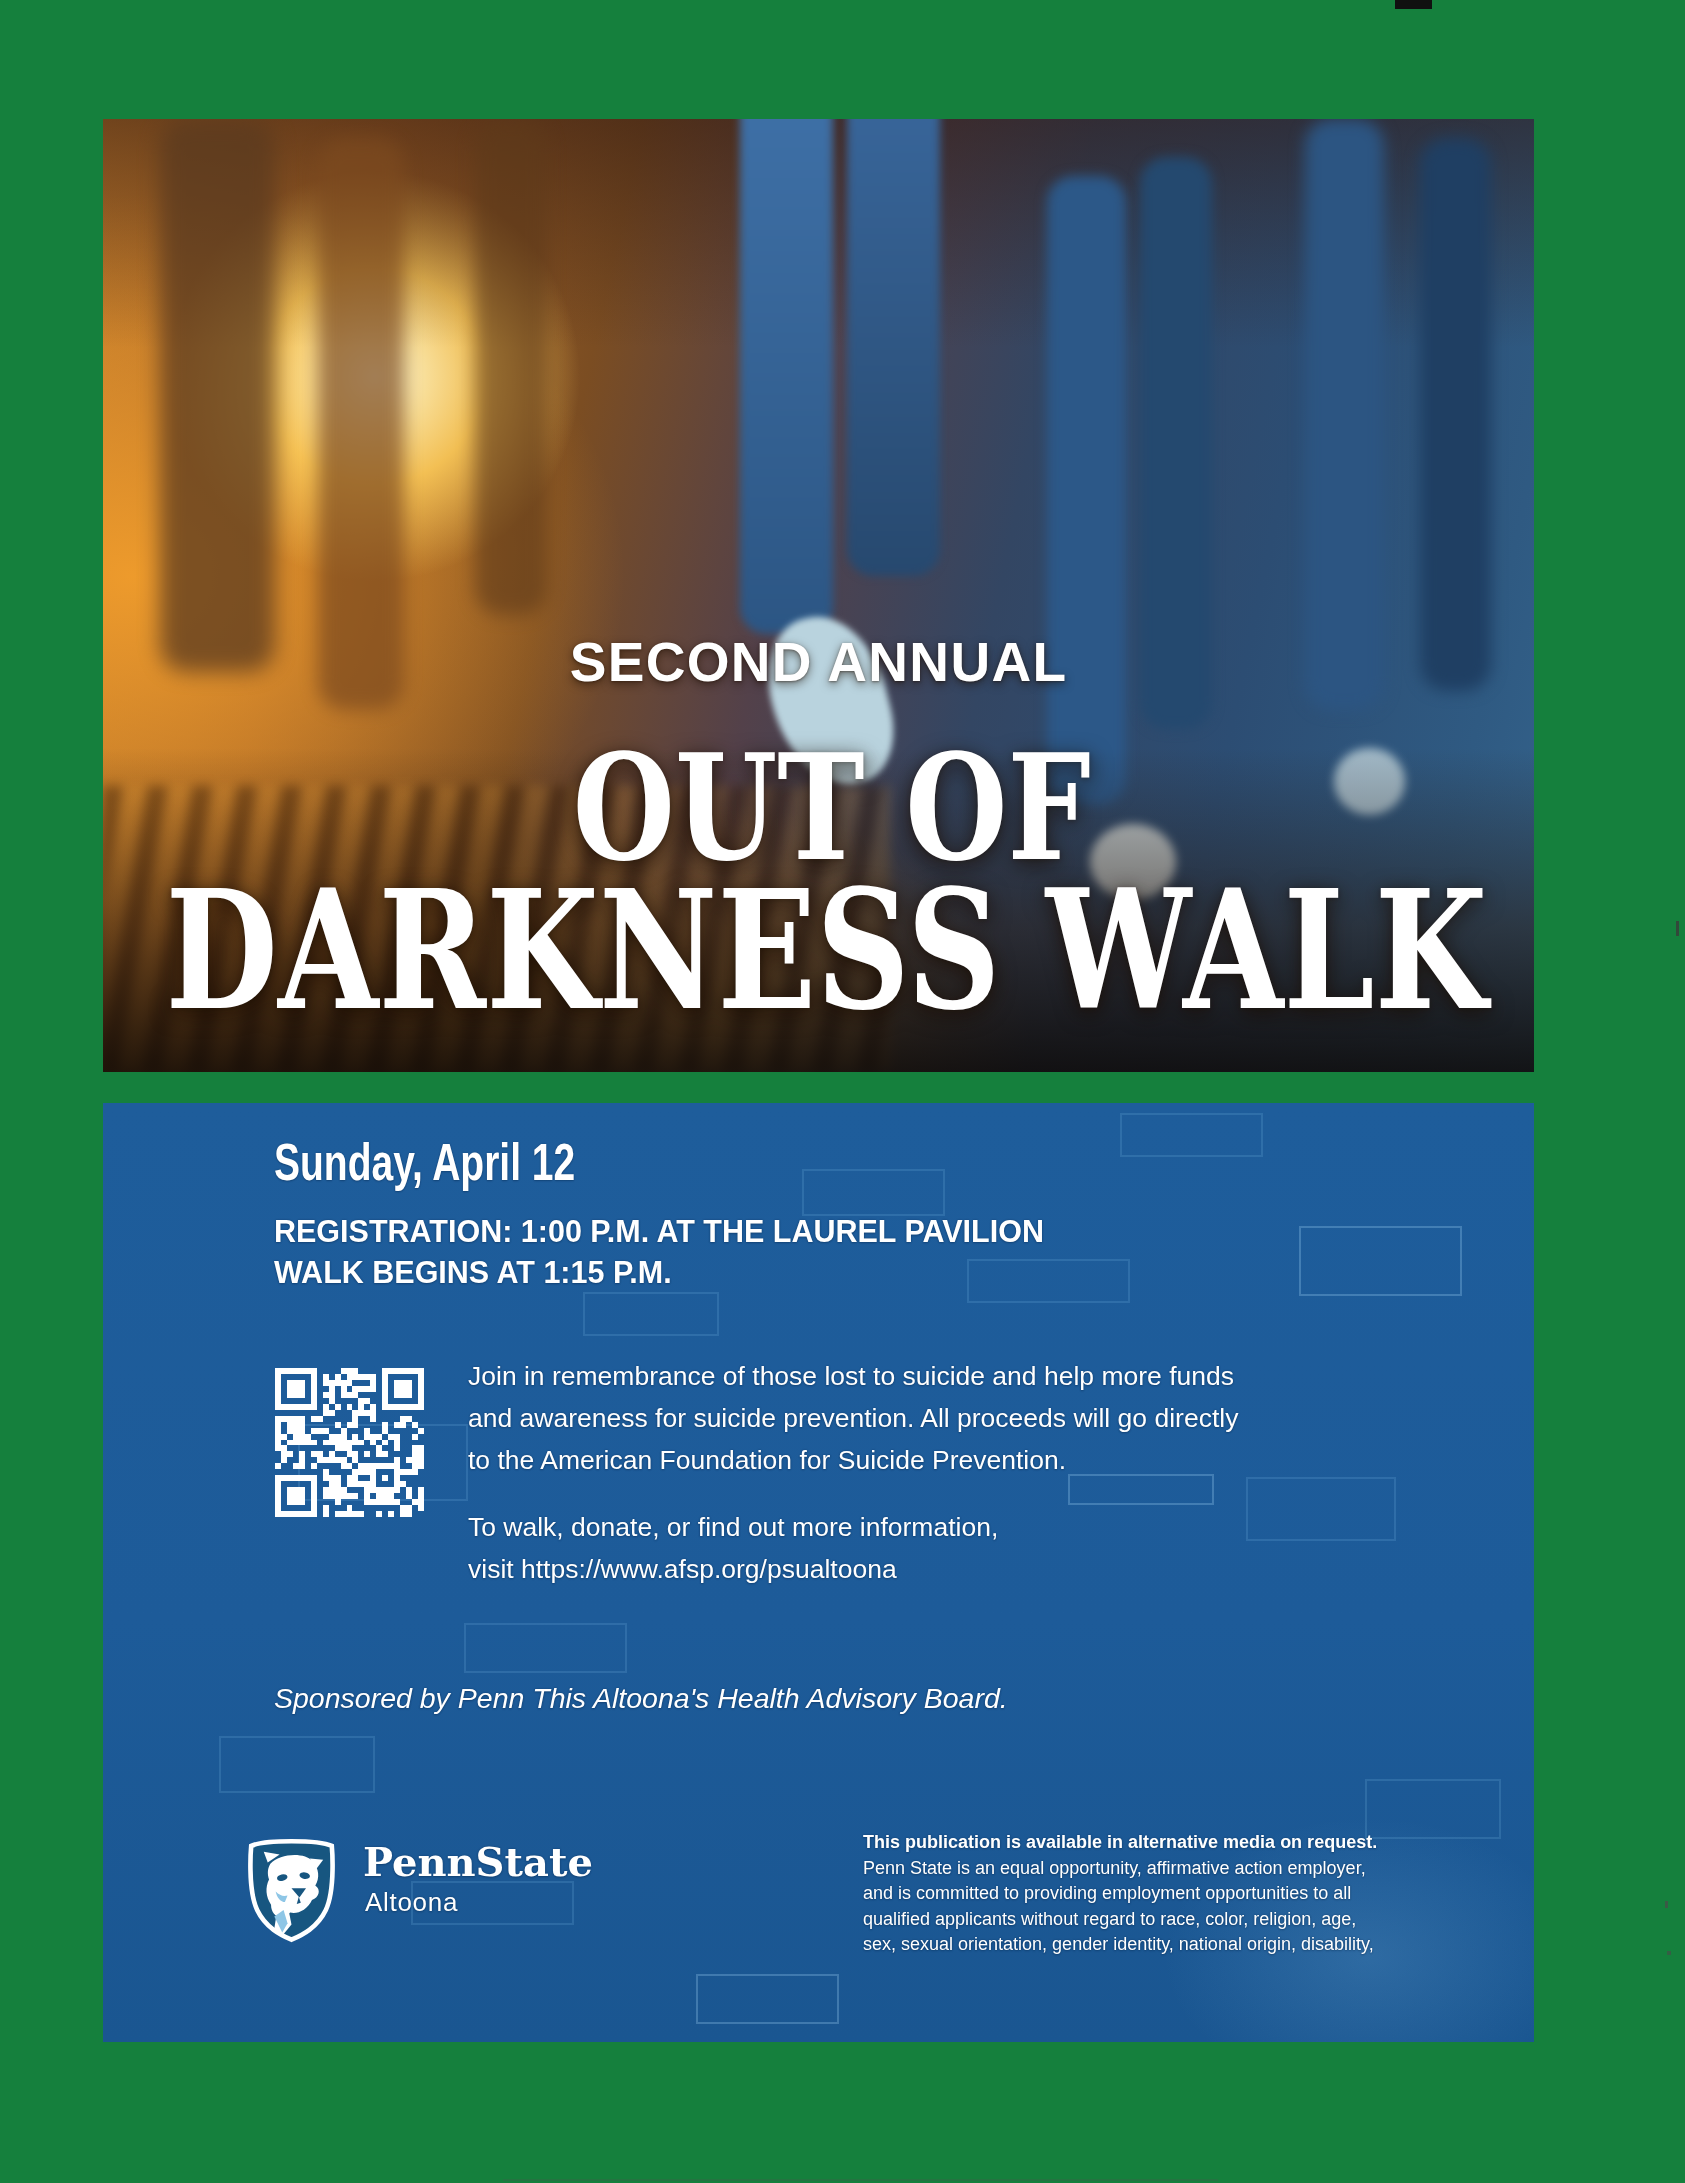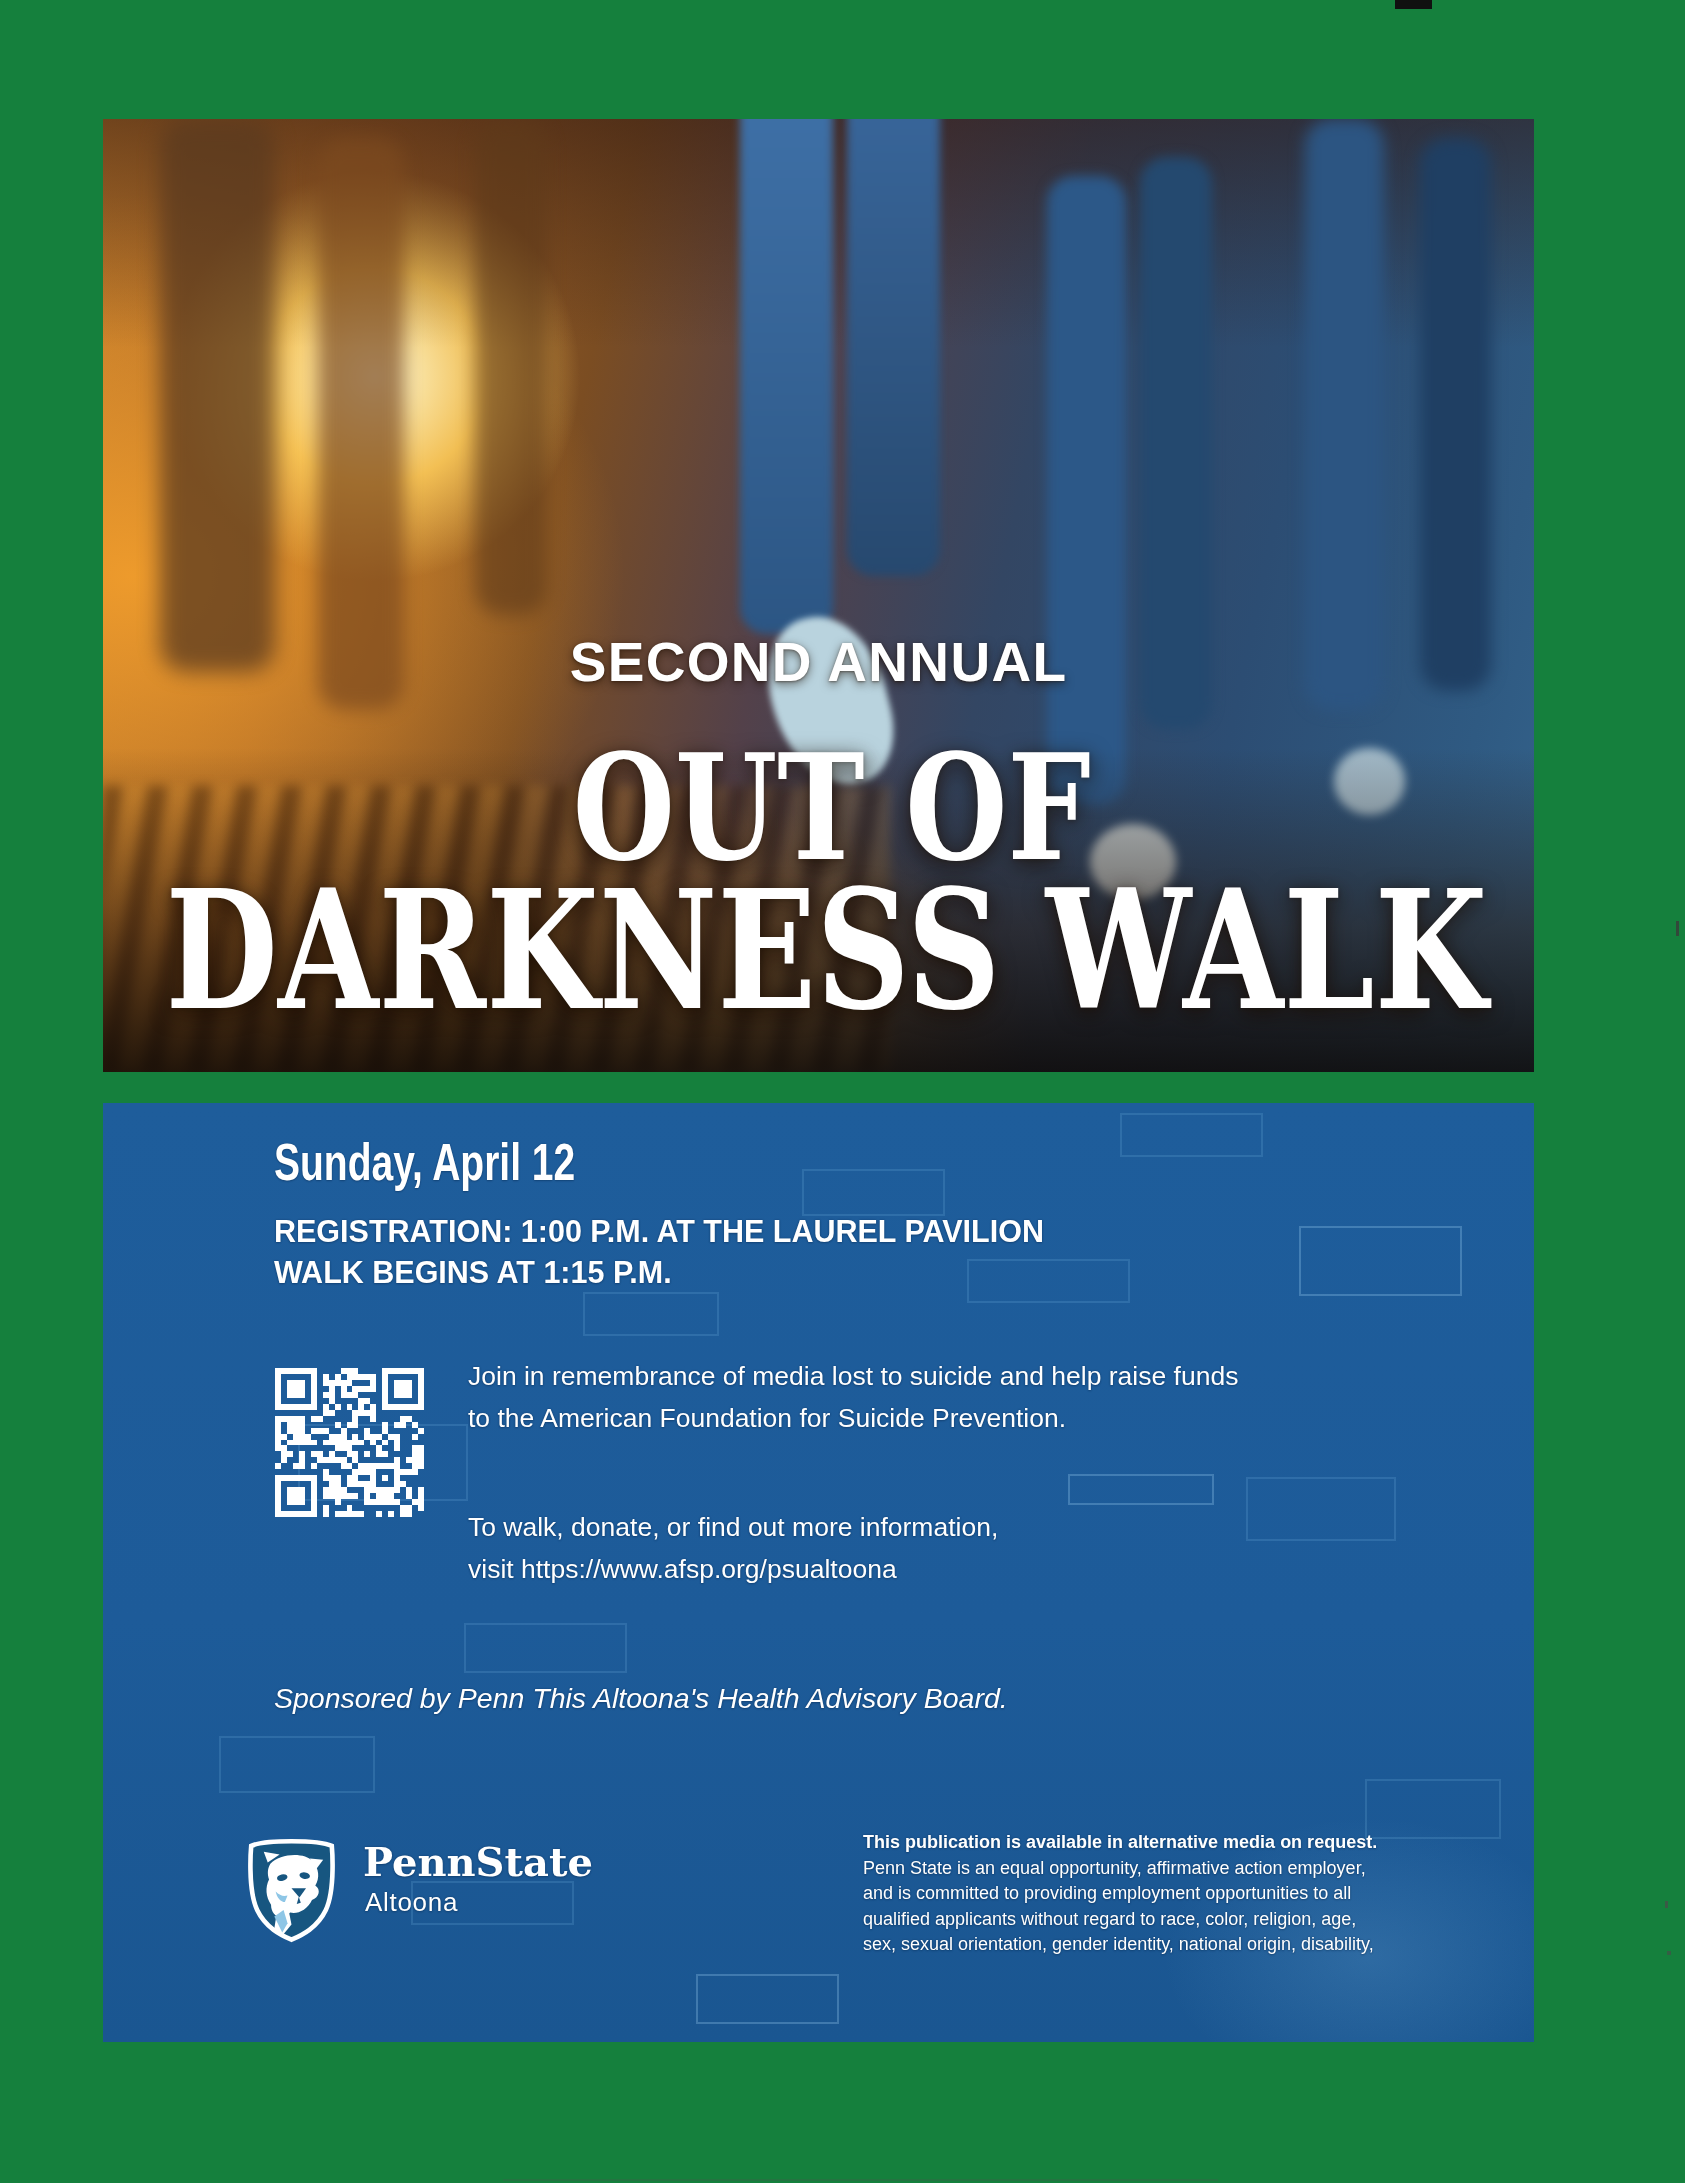--- a/index.html
+++ b/index.html
@@ -469,21 +469,22 @@
           <rect x="12" y="24" width="1" height="1" fill="#ffffff"></rect>
           <rect x="13" y="24" width="1" height="1" fill="#ffffff"></rect>
           <rect x="14" y="24" width="1" height="1" fill="#ffffff"></rect>
           <rect x="17" y="24" width="1" height="1" fill="#ffffff"></rect>
           <rect x="19" y="24" width="1" height="1" fill="#ffffff"></rect>
           <rect x="21" y="24" width="1" height="1" fill="#ffffff"></rect>
           <rect x="22" y="24" width="1" height="1" fill="#ffffff"></rect>
         </svg></div>
 
     <div class="txt para para-1">
-      <div>Join in remembrance of media lost to suicide and help raise funds</div>
+      <div>Join in remembrance of those lost to suicide and help more funds</div>
+      <div>and awareness for suicide prevention. All proceeds will go directly</div>
       <div>to the American Foundation for Suicide Prevention.</div>
     </div>
 
     <div class="txt para para-2">
       <div>To walk, donate, or find out more information,</div>
       <div>visit https://www.afsp.org/psualtoona</div>
     </div>
 
     <div class="txt sponsor">Sponsored by Penn This Altoona's Health Advisory Board.</div>
 

